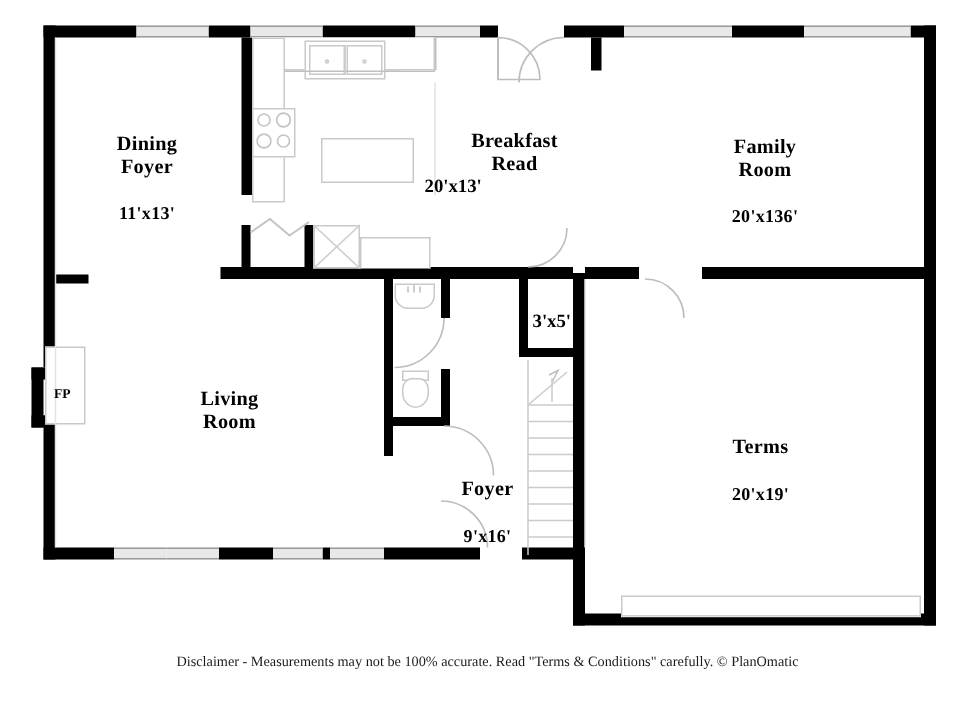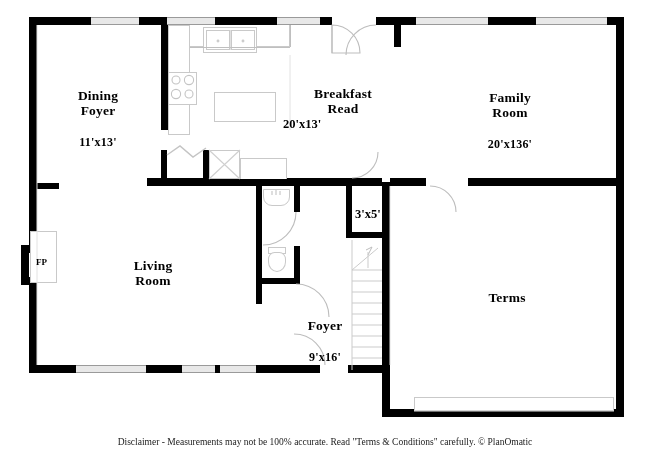--- a/index.html
+++ b/index.html
@@ -206,19 +206,20 @@
 Room</div>
   </div>
 
   <div class="lbl" style="left:282px;top:300px;width:86px;">
     <div class="nm">Foyer</div>
     <div class="dim">9'x16'</div>
   </div>
 
   <div class="lbl" style="left:452px;top:272px;width:110px;">
     <div class="nm">Terms</div>
+    <div class="dim">20'x19'</div>
   </div>
 
   <div class="dimonly" style="left:355px;top:207px;">3'x5'</div>
   <div class="fp" style="left:36px;top:257px;">FP</div>
 
   <div class="disclaimer" style="top:437px;">Disclaimer - Measurements may not be 100% accurate. Read "Terms &amp; Conditions" carefully. © PlanOmatic</div>
 </div>
 
 </body></html>

